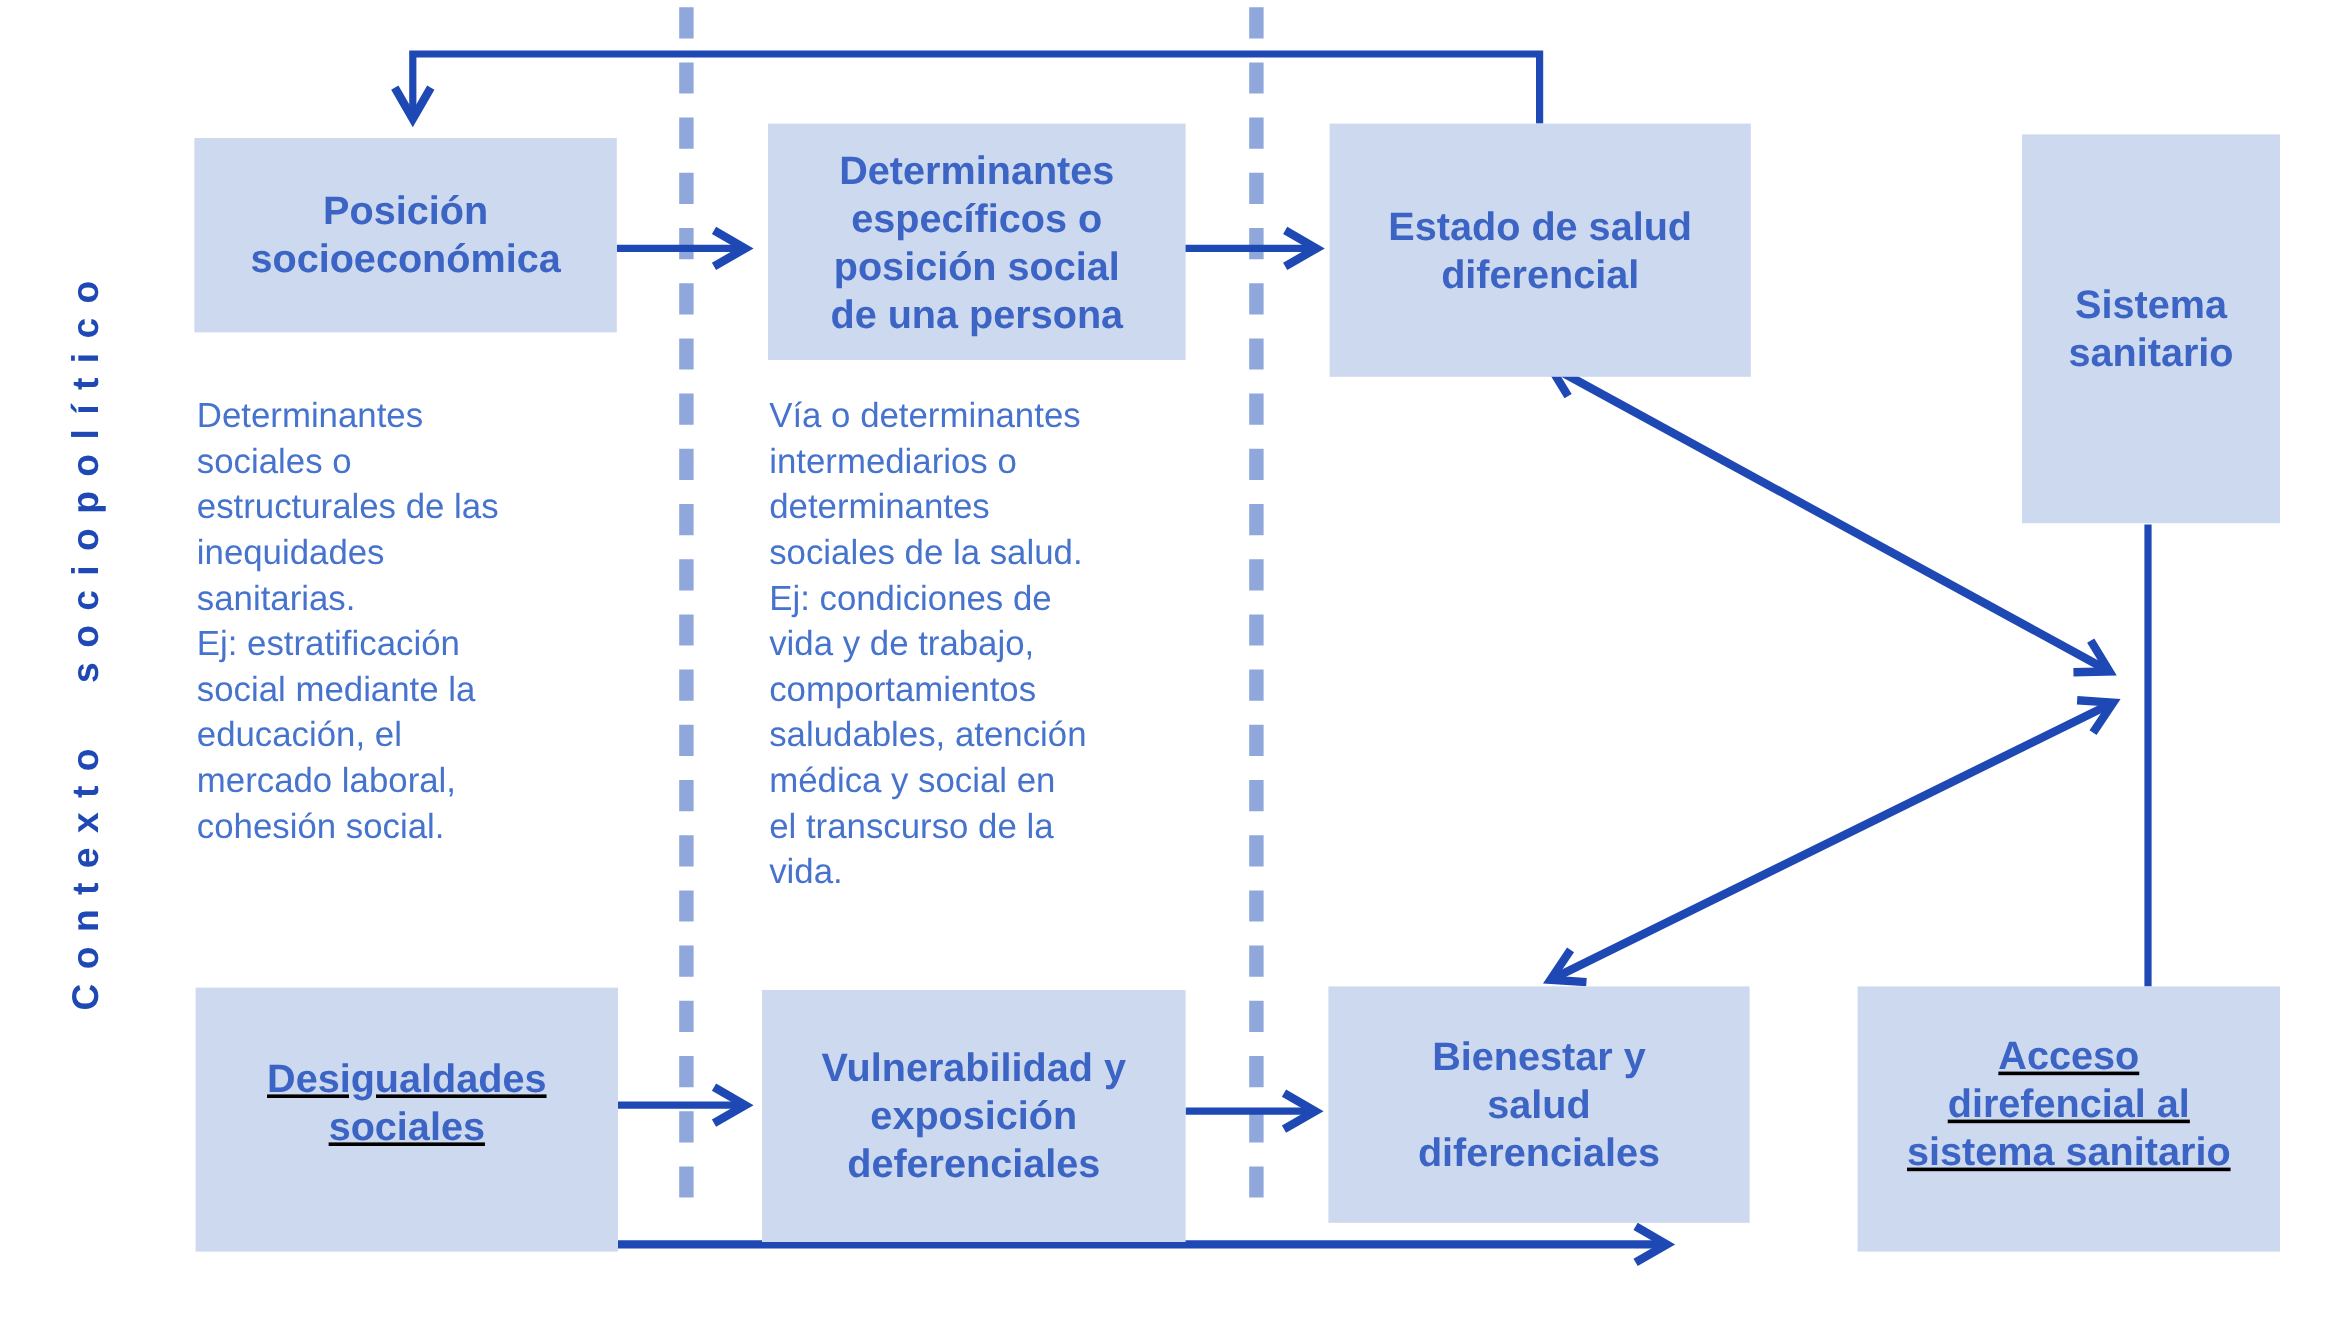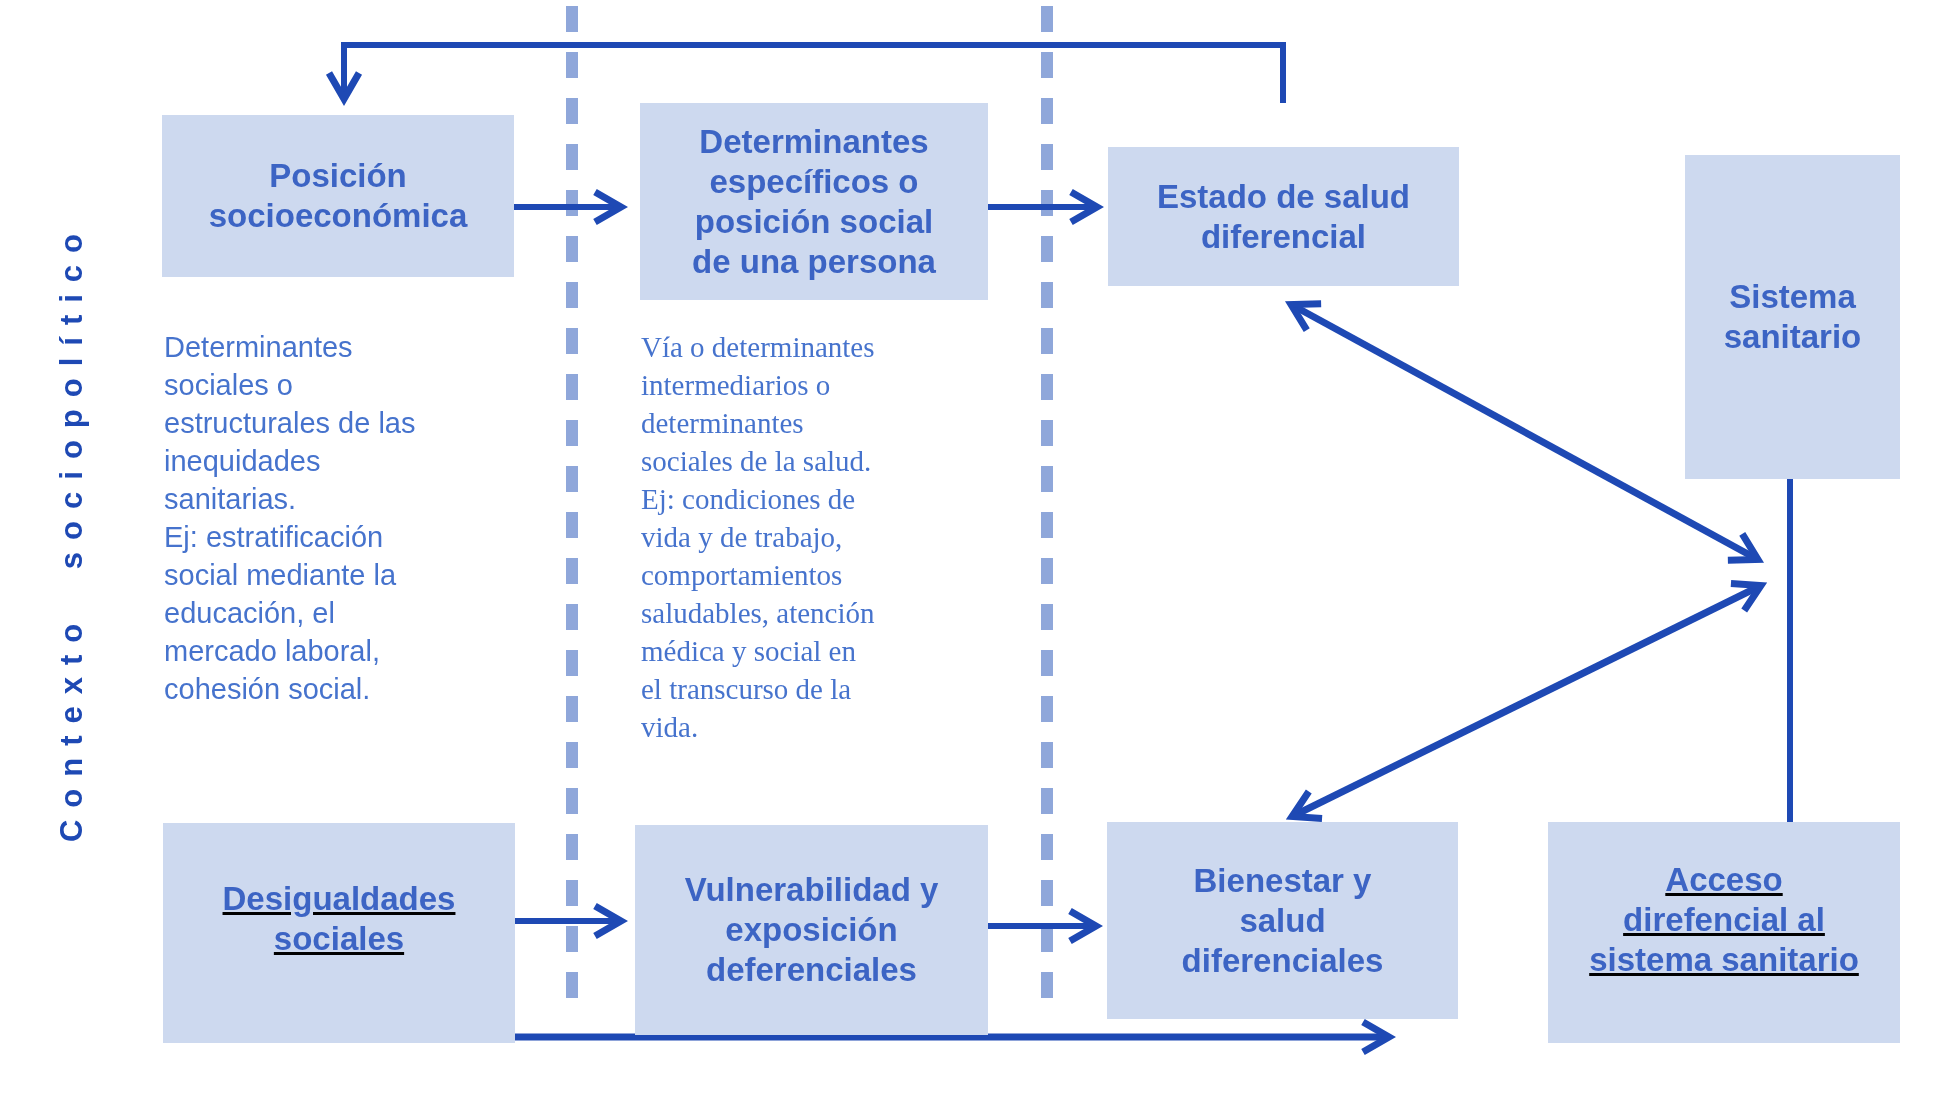--- a/index.html
+++ b/index.html
@@ -94,26 +94,26 @@
 socioeconómica</span>
   </div>
 
   <div class="box" style="left:640px;top:103px;width:348px;height:197px;">
     <span class="btitle">Determinantes
 específicos o
 posición social
 de una persona</span>
   </div>
 
-  <div class="box" style="left:1108px;top:103px;width:351px;height:139px;margin-top:44px;">
+  <div class="box" style="left:1108px;top:103px;width:351px;height:211px;">
     <span class="btitle">Estado de salud
 diferencial</span>
   </div>
 
-  <div class="box" style="left:1685px;top:112px;width:215px;height:324px;margin-top:43px;">
+  <div class="box" style="left:1685px;top:112px;width:215px;height:324px;">
     <span class="btitle">Sistema
 sanitario</span>
   </div>
 
   <div class="box" style="left:163px;top:823px;width:352px;height:220px;padding-bottom:0;text-decoration:underline;">
     <span class="btitle" style="position:relative;top:-14px;">Desigualdades
 sociales</span>
   </div>
 
   <div class="box" style="left:1107px;top:822px;width:351px;height:197px;">
@@ -138,21 +138,21 @@
 sociales o
 estructurales de las
 inequidades
 sanitarias.
 Ej: estratificación
 social mediante la
 educación, el
 mercado laboral,
 cohesión social.</div>
 
-  <div class="note" style="left:641px;top:328px;width:320px;font-family:Liberation Serif, serif;">Vía o determinantes
+  <div class="note" style="left:641px;top:328px;width:320px;">Vía o determinantes
 intermediarios o
 determinantes
 sociales de la salud.
 Ej: condiciones de
 vida y de trabajo,
 comportamientos
 saludables, atención
 médica y social en
 el transcurso de la
 vida.</div>

